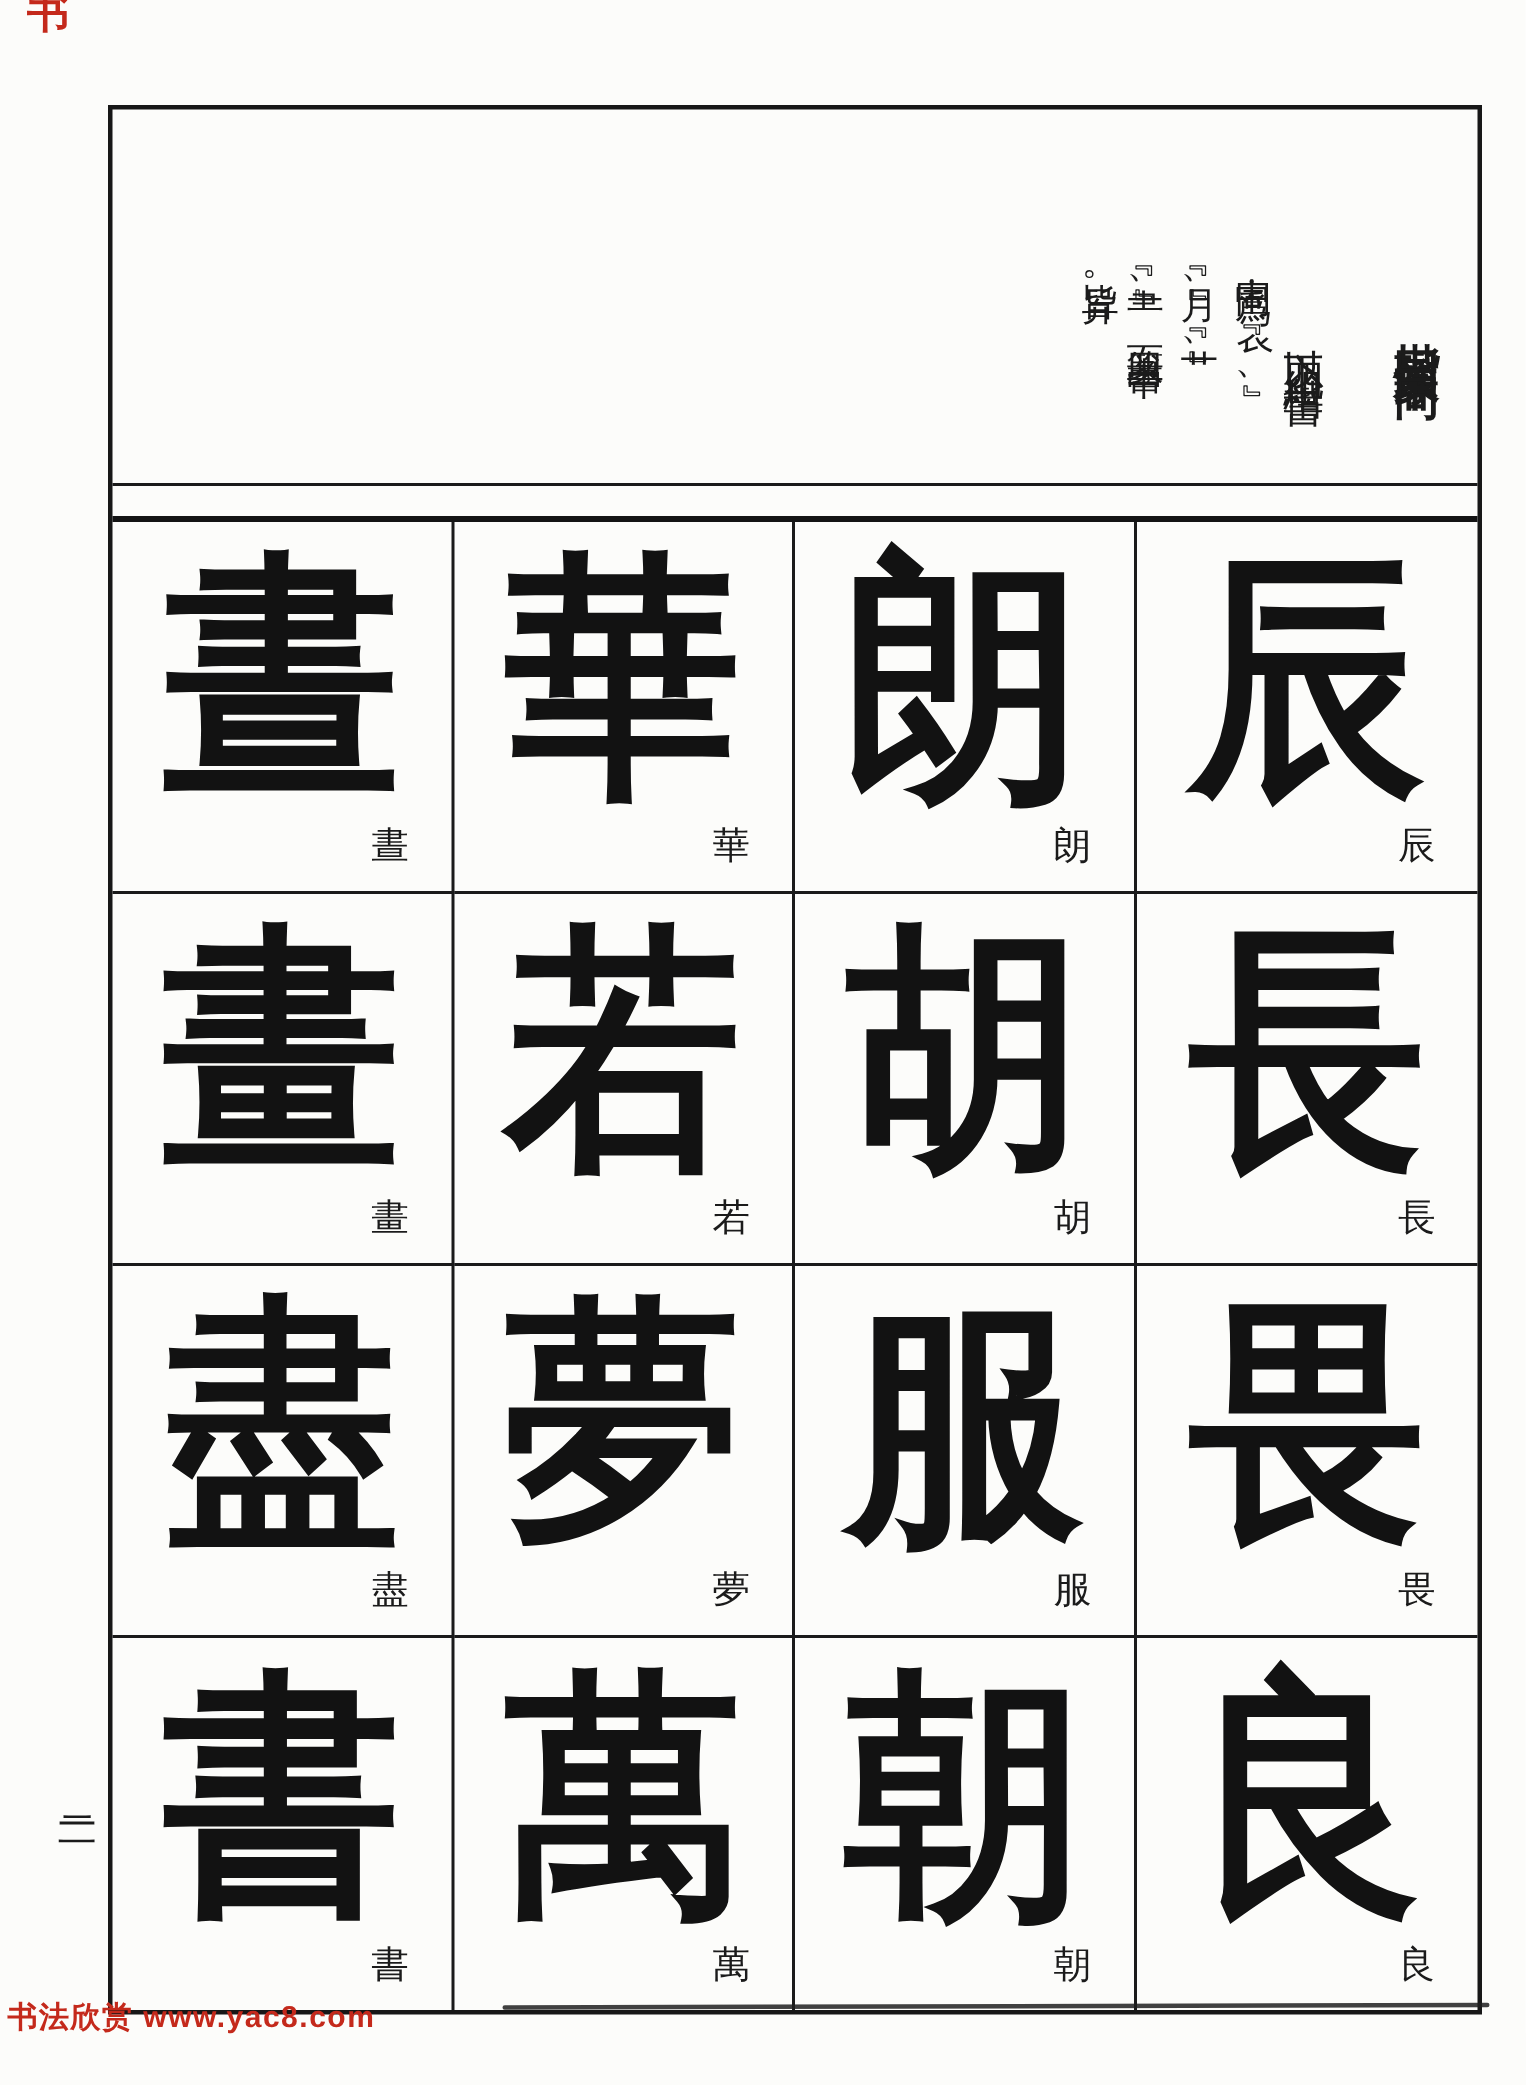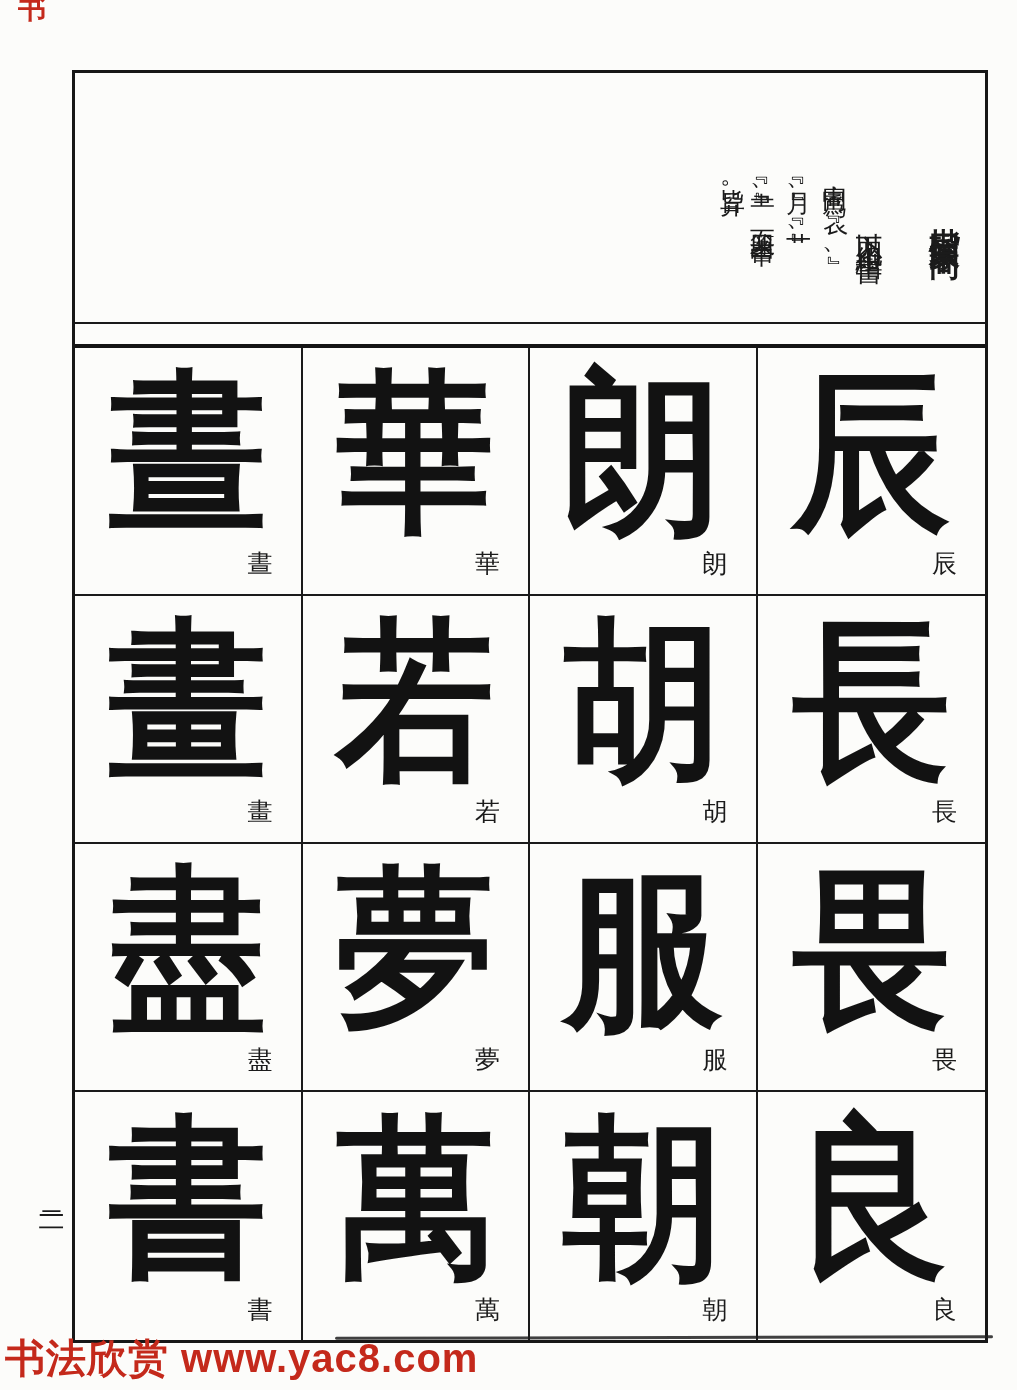--- a/index.html
+++ b/index.html
@@ -71,21 +71,21 @@
   }
   
   .page-number{
     position:absolute;left:34px;top:1192px;
     writing-mode:vertical-rl;text-orientation:upright;
     font-size:26px;letter-spacing:10px;color:#1b1b1b;
   }
   
   .watermark{
     position:absolute;left:5px;top:1331px;
-    font-size:40px;font-weight:bold;
+    font-size:20px;font-weight:bold;
     font-family:"Liberation Sans","DejaVu Sans",sans-serif;
     letter-spacing:1px;
     white-space:nowrap;
   }
   
   .corner-mark{
     position:absolute;left:18px;top:-10px;
     font-size:28px;font-weight:bold;
     font-family:"Liberation Sans","DejaVu Sans",sans-serif;
   }

